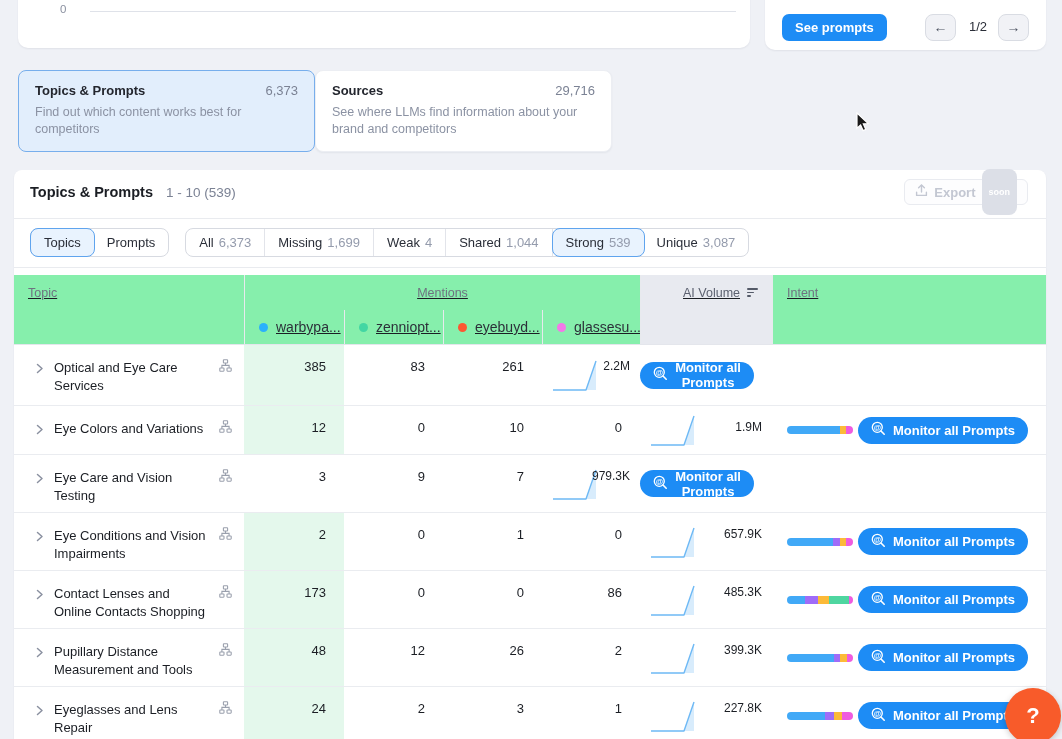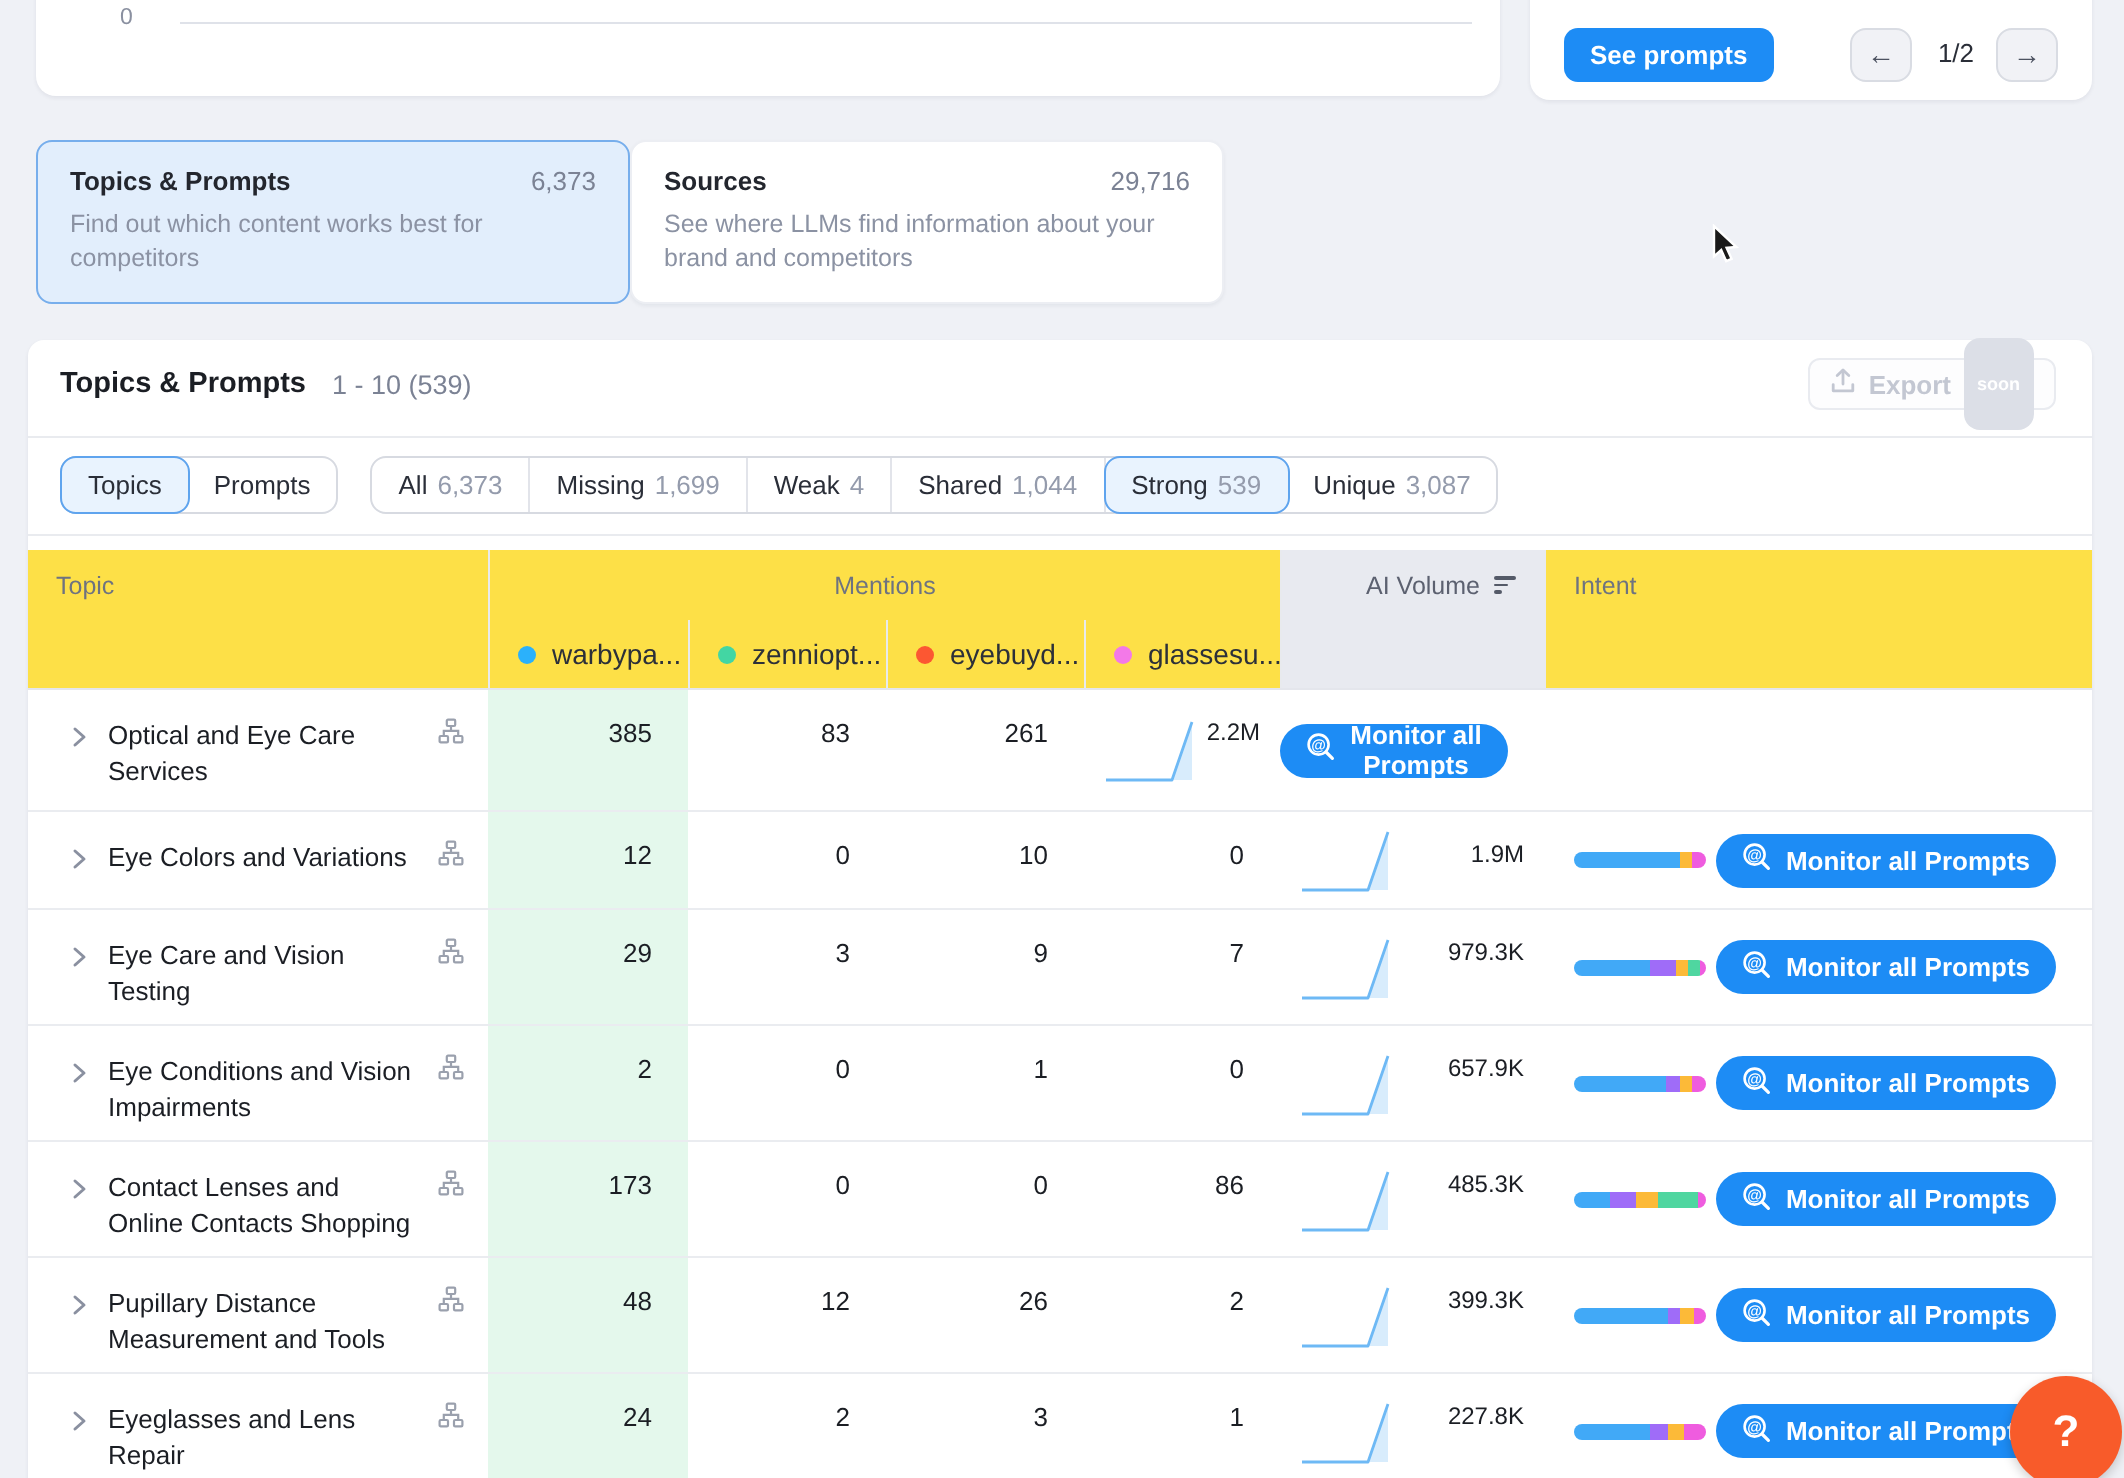--- a/index.html
+++ b/index.html
@@ -61,21 +61,21 @@
   .seg { padding:0 13px; height:27px; line-height:27px; font-size:13px; color:#2a2e38;
     border-right:1px solid #e2e4ea; cursor:pointer; white-space:nowrap; }
   .seg:last-child { border-right:none; }
   .seg .cnt { color:#949bac; margin-left:5px; }
   .seg.selected { border:1.5px solid #5fa4ee; border-radius:8px; background:#e9f3fe;
     margin:-1px; height:29px; line-height:27px; position:relative; z-index:1; }
 
   
   #grid-header { position:absolute; left:0; top:105px; width:1032px; }
   .hrow { display:grid; grid-template-columns:230px 100px 99px 99px 98px 132px 274px; height:35px;
-    background:#fde047; }
+    background:#86efac;text-decoration:underline; }
   .hcell { font-size:12.5px; color:#6e7380; display:flex; align-items:center;
     border-left:1px solid #e8eaee; padding:0 14px; }
   .hcell.noborder { border-left:none; }
   .hcell.aivol { background:#e8eaf0; justify-content:flex-end; color:#5c6170;text-align:right; }
   .hrow-bottom-border { border-bottom:1px solid #e4e6ec; }
   .brand-cell { font-size:14px; color:#2c3039; gap:8px; }
   .dot { width:9px; height:9px; border-radius:50%; flex:none; }
   #sort-icon { display:inline-flex; flex-direction:column; gap:2px; margin-left:7px; align-items:flex-start; }
   #sort-icon i { display:block; height:1.5px; background:#545a68; border-radius:1px; }
 
@@ -296,21 +296,20 @@
               <path d="M2.5 1.5 L7 5.5 L2.5 9.5"></path>
             </svg></span>
           <span class="topic-text">Eye Care and Vision Testing</span>
           <span class="sitemap-icon"><svg width="13" height="13" viewBox="0 0 13 13" fill="none" stroke="#9aa0ad" stroke-width="1.1">
               <rect x="4.4" y="0.8" width="4.2" height="3.2" rx="0.6"></rect>
               <rect x="0.8" y="9" width="4.2" height="3.2" rx="0.6"></rect>
               <rect x="8" y="9" width="4.2" height="3.2" rx="0.6"></rect>
               <path d="M6.5 4 L6.5 6.4 M2.9 9 L2.9 6.4 L10.1 6.4 L10.1 9"></path>
             </svg></span>
         </div>
-        <div class="cell-num first">29</div>
         <div class="cell-num">3</div>
         <div class="cell-num">9</div>
         <div class="cell-num">7</div>
         <div class="cell-vol">
           <span class="spark"><svg width="52" height="38" viewBox="0 0 52 38">
               <polygon points="36,34 46,5 46,34" fill="#d8ecfc"></polygon>
               <polyline points="3,34 36,34 46,5" fill="none" stroke="#6eb9f5" stroke-width="1.4" stroke-linejoin="round"></polyline>
             </svg></span>
           <span class="vol-val">979.3K</span>
         </div>

